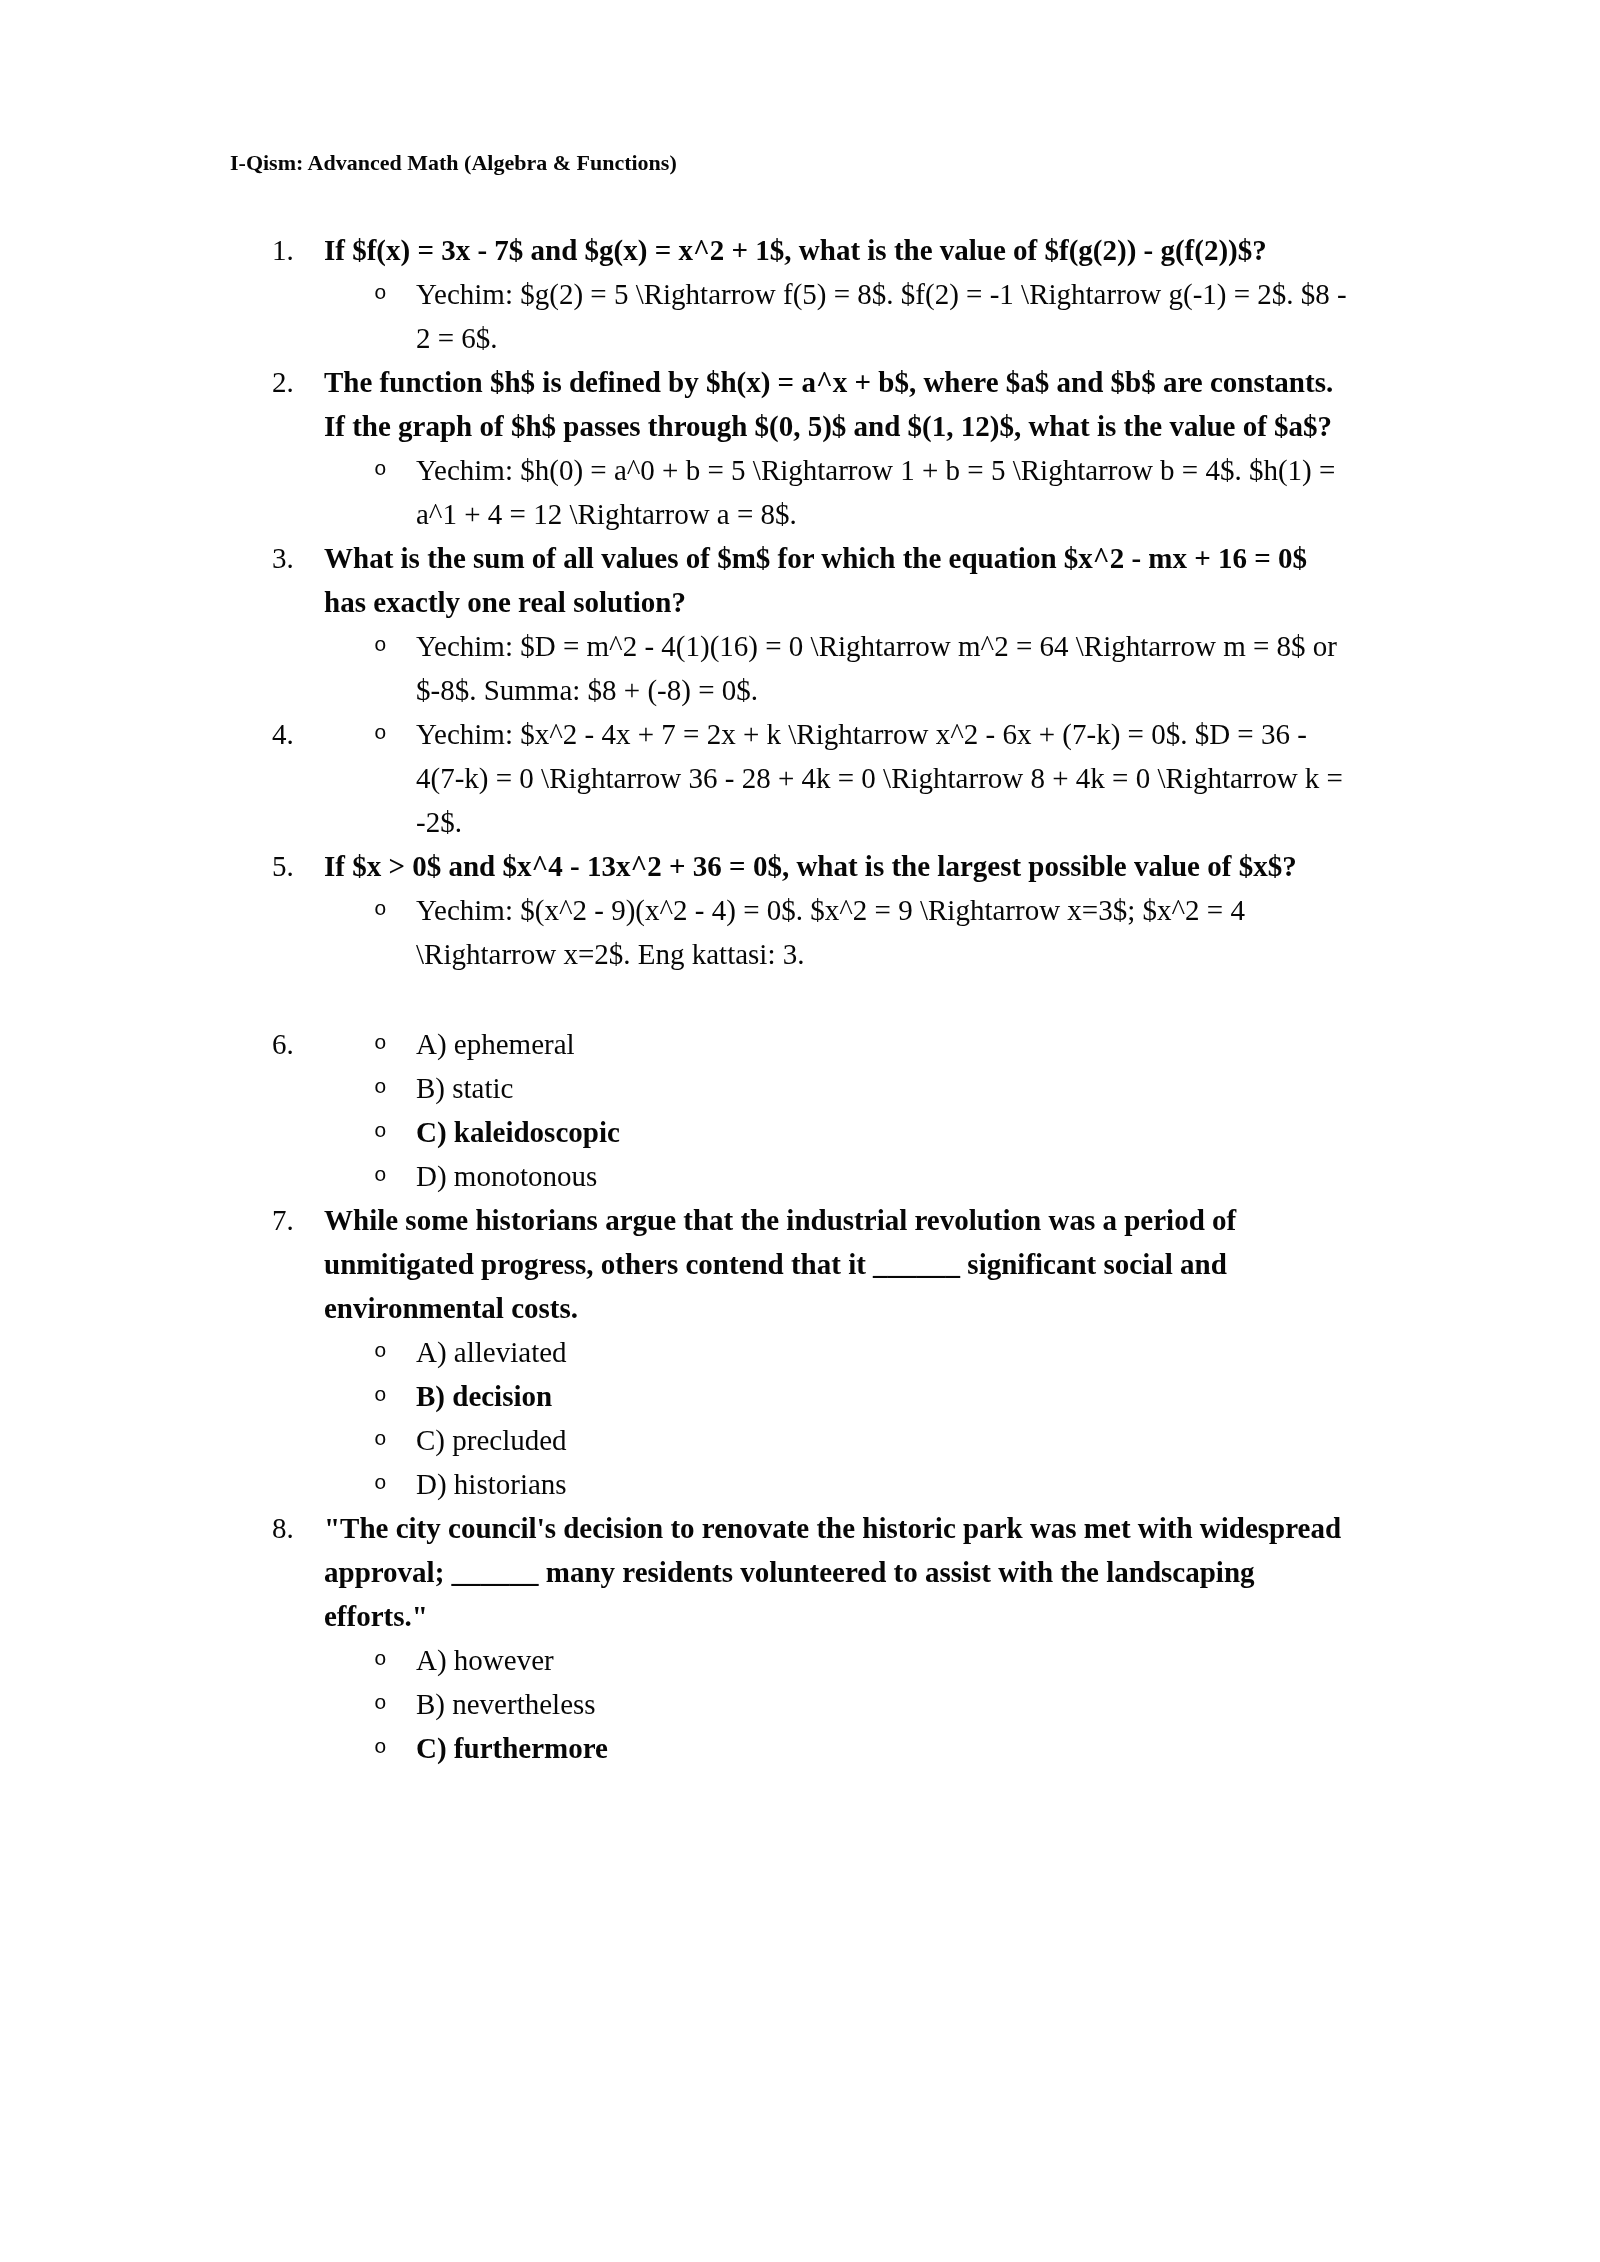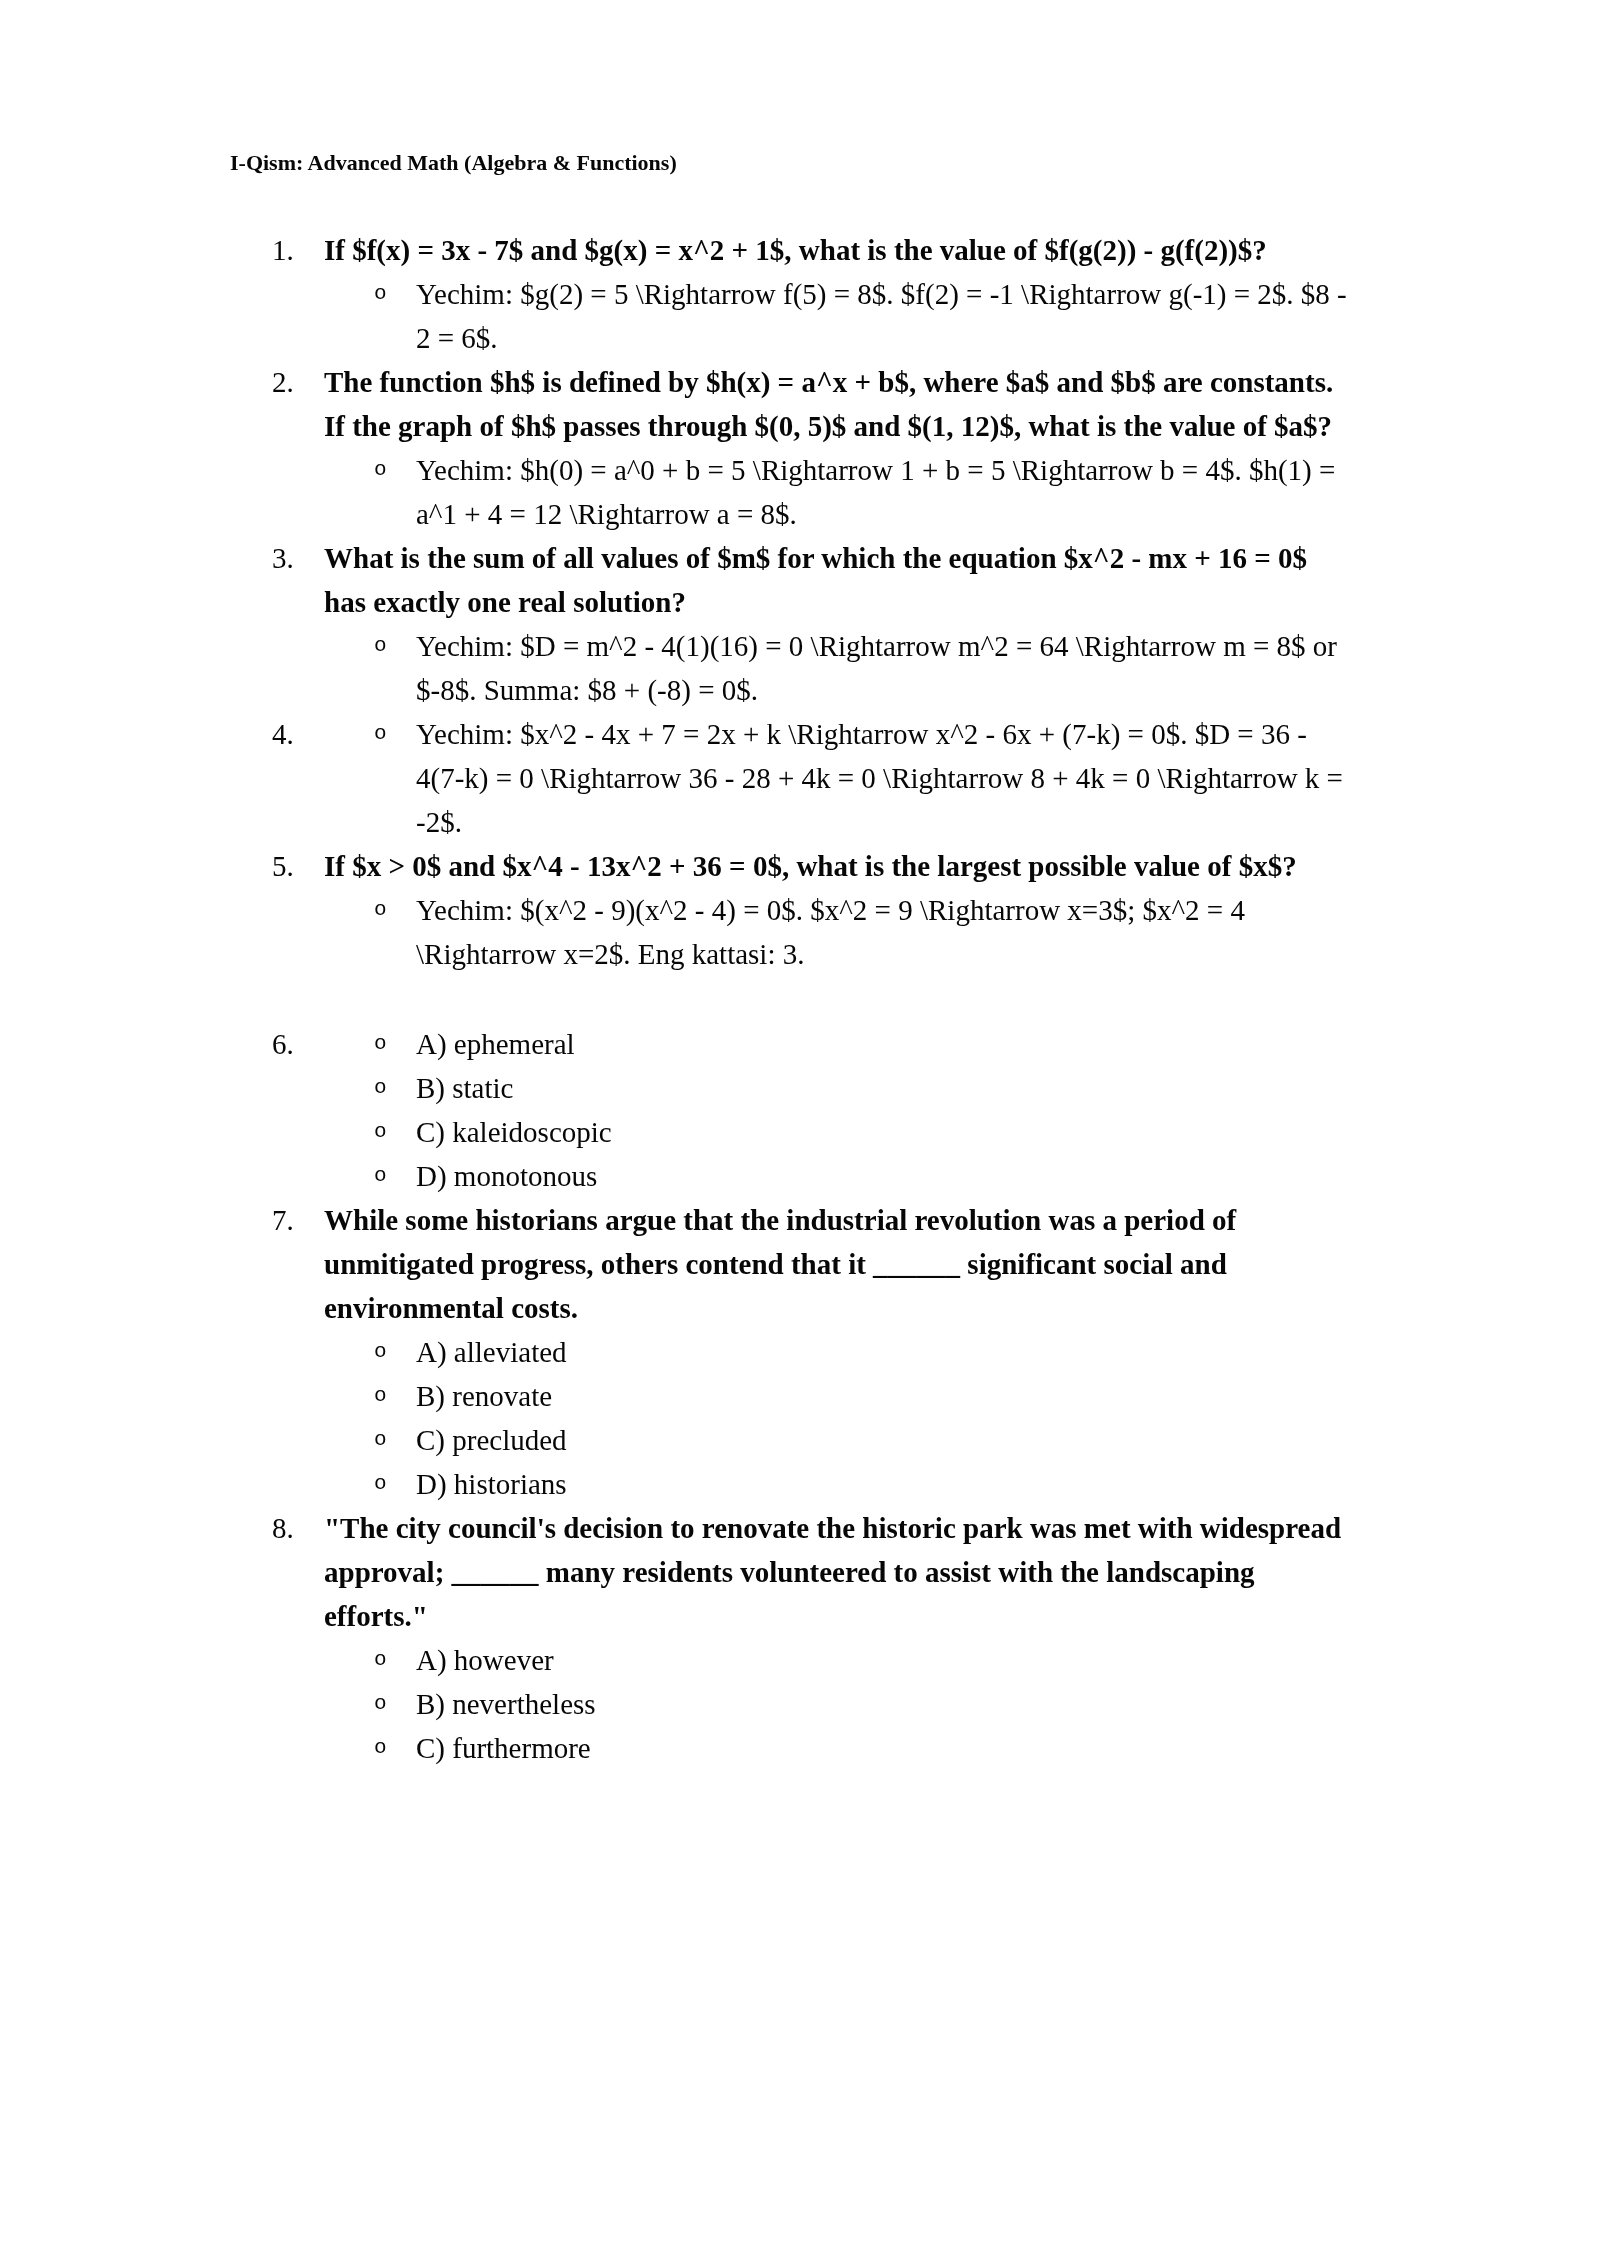--- a/index.html
+++ b/index.html
@@ -60,21 +60,21 @@
     font-size: 21px;
     line-height: 44px;
   }
   .stext {
     flex: 1;
     font-weight: normal;
   }
   .stext .label {
   }
   .stext.bold {
-    font-weight: normal;
+    font-weight: bold;
   }
 </style>
 </head>
 <body>
 
 <div class="page">
   <h1 class="title">I-Qism: Advanced Math (Algebra &amp; Functions)</h1>
 
   <div class="questions">
 
@@ -157,21 +157,21 @@
     <div class="q">
       <span class="num">7.</span>
       <div class="qbody">
         <div class="qtext">While some historians argue that the industrial revolution was a period of unmitigated progress, others contend that it ______ significant social and environmental costs.</div>
         <div class="sub">
           <span class="marker">o</span>
           <div class="stext">A) alleviated</div>
         </div>
         <div class="sub">
           <span class="marker">o</span>
-          <div class="stext bold">B) renovate</div>
+          <div class="stext bold">B) decision</div>
         </div>
         <div class="sub">
           <span class="marker">o</span>
           <div class="stext">C) precluded</div>
         </div>
         <div class="sub">
           <span class="marker">o</span>
           <div class="stext">D) historians</div>
         </div>
       </div>

